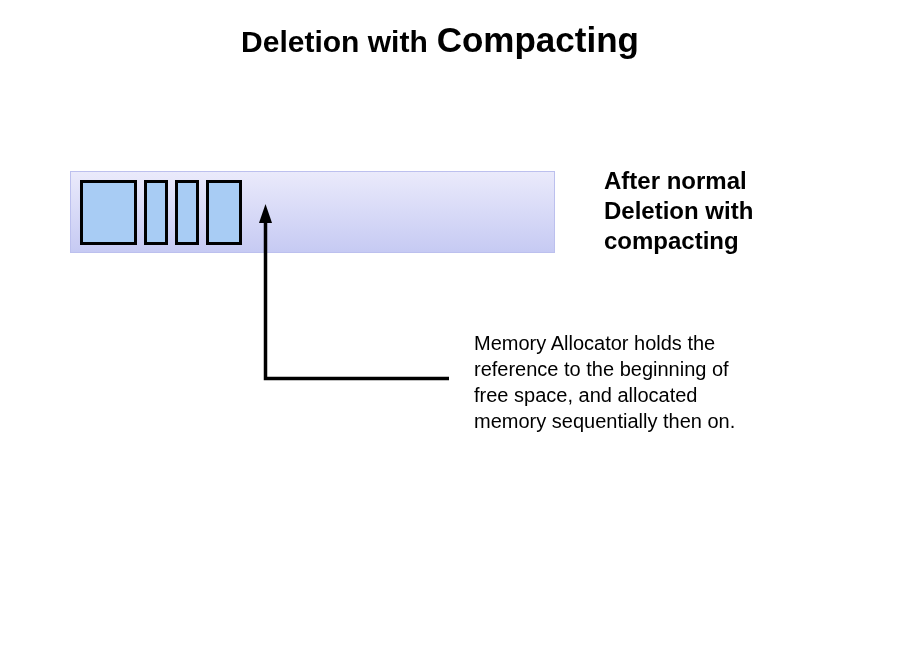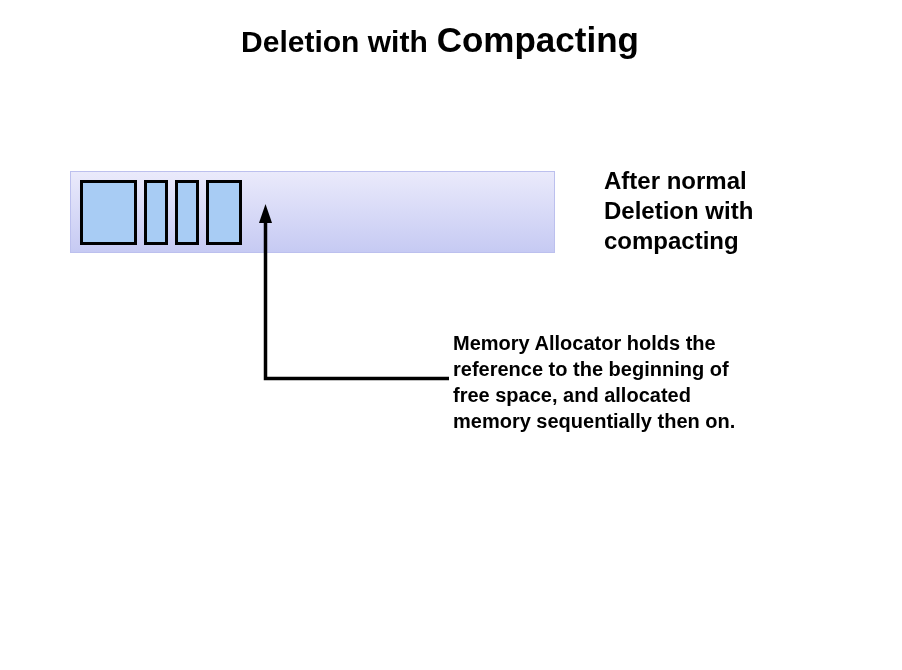--- a/index.html
+++ b/index.html
@@ -67,24 +67,24 @@
     font-size: 24px;
     font-weight: bold;
     line-height: 30px;
     white-space: pre-line;
     margin-left: 10px;
   }
 
   
   .callout {
     position: absolute;
-    left: 453px;
+    left: 474px;
     top: 330px;
     font-size: 20px;
-    font-weight: bold;
+    font-weight: normal;
     line-height: 26px;
     white-space: pre-line;
   }
 
   
   .arrow-svg {
     position: absolute;
     left: 0;
     top: 0;
     pointer-events: none;

